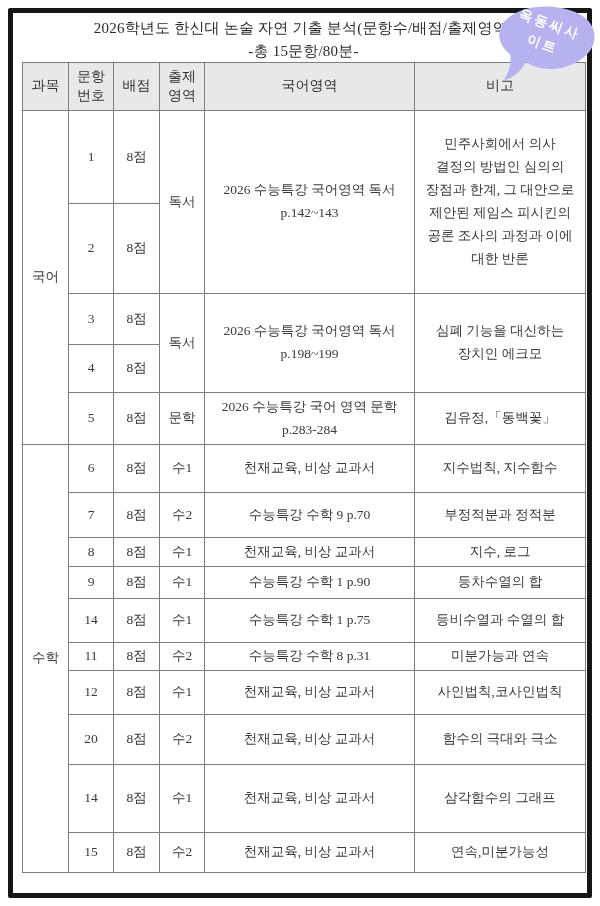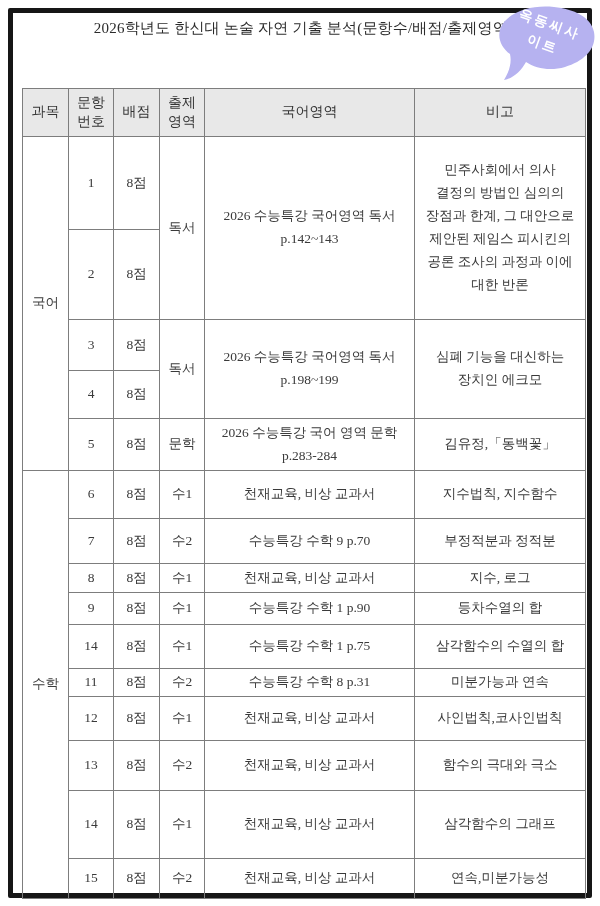--- a/index.html
+++ b/index.html
@@ -14,21 +14,21 @@
     position:absolute;left:8px;top:8px;right:8px;bottom:8px;
     border:5px solid #161616;border-radius:2px;
     pointer-events:none;z-index:1;
   }
   .title-block{
     position:absolute;top:17px;left:22px;width:563px;
     text-align:center;font-size:15px;line-height:1.5;color:#2b2b2b;
     z-index:2;letter-spacing:.2px;
   }
   table.analysis{
-    position:absolute;top:88px;left:22px;width:563px;
+    position:absolute;top:62px;left:22px;width:563px;
     border-collapse:collapse;table-layout:fixed;z-index:2;
   }
   .analysis th,.analysis td{
     border:1px solid #7d7d7d;
     text-align:center;vertical-align:middle;
     padding:2px 3px;font-size:13.5px;line-height:1.7;
     font-weight:normal;color:#3a3a3a;overflow:hidden;
   }
   .analysis thead th{
     background:#e8e8e8;font-size:14px;line-height:1.35;
@@ -55,20 +55,21 @@
     font-size:13.5px;font-weight:bold;letter-spacing:2.5px;line-height:1.55;
   }
 </style>
 </head>
 <body>
 
 <div class="frame"></div>
 
 <div class="title-block">
   <div>2026학년도 한신대 논술 자연 기출 분석(문항수/배점/출제영역)</div>
+  <div>-총 15문항/80분-</div>
 </div>
 
 <div class="badge">
   <svg width="112" height="80" viewBox="0 0 112 80">
     <path d="M16 76 C 21 68, 24 59, 22 50 C 11 42, 7 28, 17 17 C 28 5, 48 1, 66 3 C 86 5, 103 13, 106 28 C 109 44, 97 57, 77 63 C 63 67, 48 65, 38 58 C 33 67, 26 74, 16 76 Z" fill="#b6b2f0"></path>
   </svg>
   <div class="badge-text">
     <div>옥동씨사</div>
     <div>이트</div>
   </div>
@@ -162,38 +163,38 @@
       <td>8점</td>
       <td>수1</td>
       <td>수능특강 수학 1 p.90</td>
       <td>등차수열의 합</td>
     </tr>
     <tr class="r10">
       <td>14</td>
       <td>8점</td>
       <td>수1</td>
       <td>수능특강 수학 1 p.75</td>
-      <td>삼각함수의 수열의 합</td>
+      <td>등비수열과 수열의 합</td>
     </tr>
     <tr class="r11">
       <td>11</td>
       <td>8점</td>
       <td>수2</td>
       <td>수능특강 수학 8 p.31</td>
       <td>미분가능과 연속</td>
     </tr>
     <tr class="r12">
       <td>12</td>
       <td>8점</td>
       <td>수1</td>
       <td>천재교육, 비상 교과서</td>
       <td>사인법칙,코사인법칙</td>
     </tr>
     <tr class="r13">
-      <td>13</td>
+      <td>20</td>
       <td>8점</td>
       <td>수2</td>
       <td>천재교육, 비상 교과서</td>
       <td>함수의 극대와 극소</td>
     </tr>
     <tr class="r14">
       <td>14</td>
       <td>8점</td>
       <td>수1</td>
       <td>천재교육, 비상 교과서</td>

